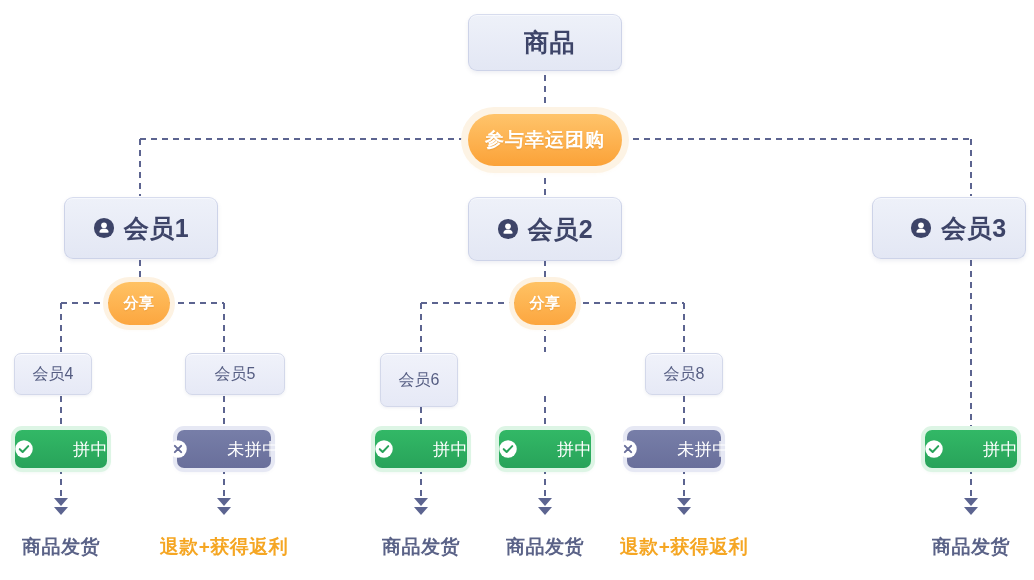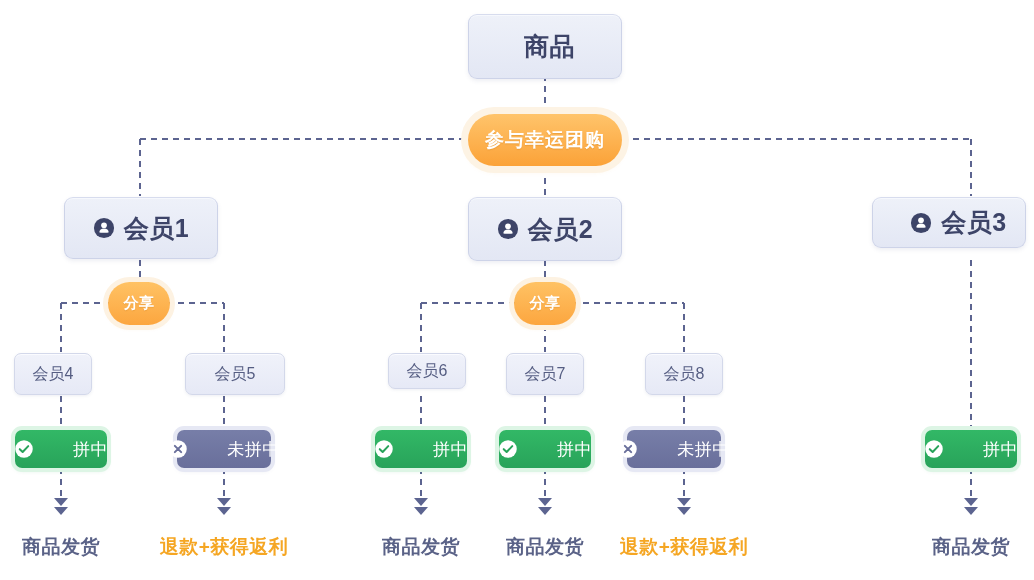--- a/index.html
+++ b/index.html
@@ -140,21 +140,21 @@
     <g>
       <use href="#dblchev" x="61" y="508"></use>
       <use href="#dblchev" x="224" y="508"></use>
       <use href="#dblchev" x="421" y="508"></use>
       <use href="#dblchev" x="545" y="508"></use>
       <use href="#dblchev" x="684" y="508"></use>
       <use href="#dblchev" x="971" y="508"></use>
     </g>
   </svg>
 
-  <div class="node card-lg" style="left:468px;top:14px;width:154px;height:65px;">
+  <div class="node card-lg" style="left:468px;top:14px;width:154px;height:57px;">
     <span class="lbl">商品</span>
   </div>
 
   <div class="node pill" style="left:468px;top:114px;width:154px;height:52px;">
     <span>参与幸运团购</span>
   </div>
 
   <div class="node card-lg" style="left:64px;top:197px;width:154px;height:62px;">
     <svg class="person" viewBox="0 0 24 24">
       <circle cx="12" cy="12" r="11" fill="#3d4468"></circle>
@@ -166,21 +166,21 @@
 
   <div class="node card-lg" style="left:468px;top:197px;width:154px;height:64px;">
     <svg class="person" viewBox="0 0 24 24">
       <circle cx="12" cy="12" r="11" fill="#3d4468"></circle>
       <circle cx="12" cy="9" r="3.1" fill="#ffffff"></circle>
       <path d="M12 12.6c-3 0-5.1 1.8-5.1 3.9 0 .9 10.2 .9 10.2 0 0-2.1-2.1-3.9-5.1-3.9z" fill="#ffffff"></path>
     </svg>
     <span class="lbl">会员2</span>
   </div>
 
-  <div class="node card-lg" style="left:872px;top:197px;width:154px;height:51px;padding-left:19px;">
+  <div class="node card-lg" style="left:872px;top:197px;width:154px;height:62px;padding-left:19px;">
     <svg class="person" viewBox="0 0 24 24">
       <circle cx="12" cy="12" r="11" fill="#3d4468"></circle>
       <circle cx="12" cy="9" r="3.1" fill="#ffffff"></circle>
       <path d="M12 12.6c-3 0-5.1 1.8-5.1 3.9 0 .9 10.2 .9 10.2 0 0-2.1-2.1-3.9-5.1-3.9z" fill="#ffffff"></path>
     </svg>
     <span class="lbl">会员3</span>
   </div>
 
   <div class="node oval" style="left:108px;top:282px;width:62px;height:43px;">
     <span>分享</span>
@@ -188,25 +188,22 @@
   <div class="node oval" style="left:514px;top:282px;width:62px;height:43px;">
     <span>分享</span>
   </div>
 
   <div class="node card-sm" style="left:14px;top:353px;width:78px;height:42px;">
     <span>会员4</span>
   </div>
   <div class="node card-sm" style="left:185px;top:353px;width:100px;height:42px;">
     <span>会员5</span>
   </div>
-  <div class="node card-sm" style="left:388px;top:353px;width:78px;height:36px;">
+  <div class="node card-sm" style="left:380px;top:353px;width:78px;height:54px;">
     <span>会员6</span>
-  </div>
-  <div class="node card-sm" style="left:506px;top:353px;width:78px;height:42px;">
-    <span>会员7</span>
   </div>
   <div class="node card-sm" style="left:645px;top:353px;width:78px;height:42px;">
     <span>会员8</span>
   </div>
 
   <div class="node badge badge-ok" style="left:15px;top:430px;width:92px;height:38px;">
     <svg class="bico" viewBox="0 0 24 24">
       <circle cx="12" cy="12" r="10.5" fill="#ffffff"></circle>
       <path d="M6.9 12.2 L10.4 15.6 L17.1 8.6" stroke="#28a35a" stroke-width="2.4" fill="none" stroke-linecap="round" stroke-linejoin="round"></path>
     </svg>

